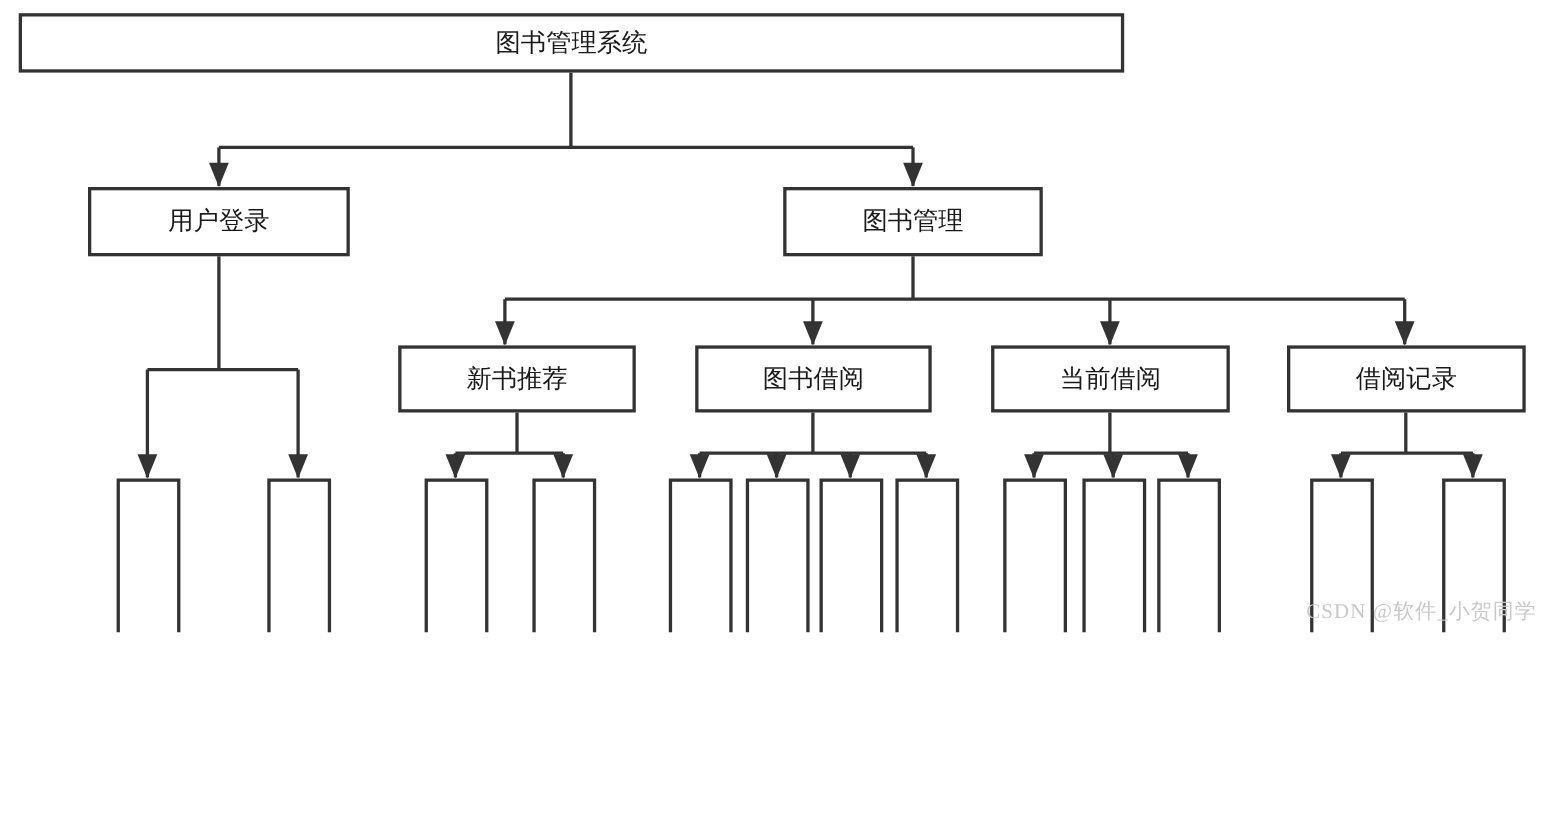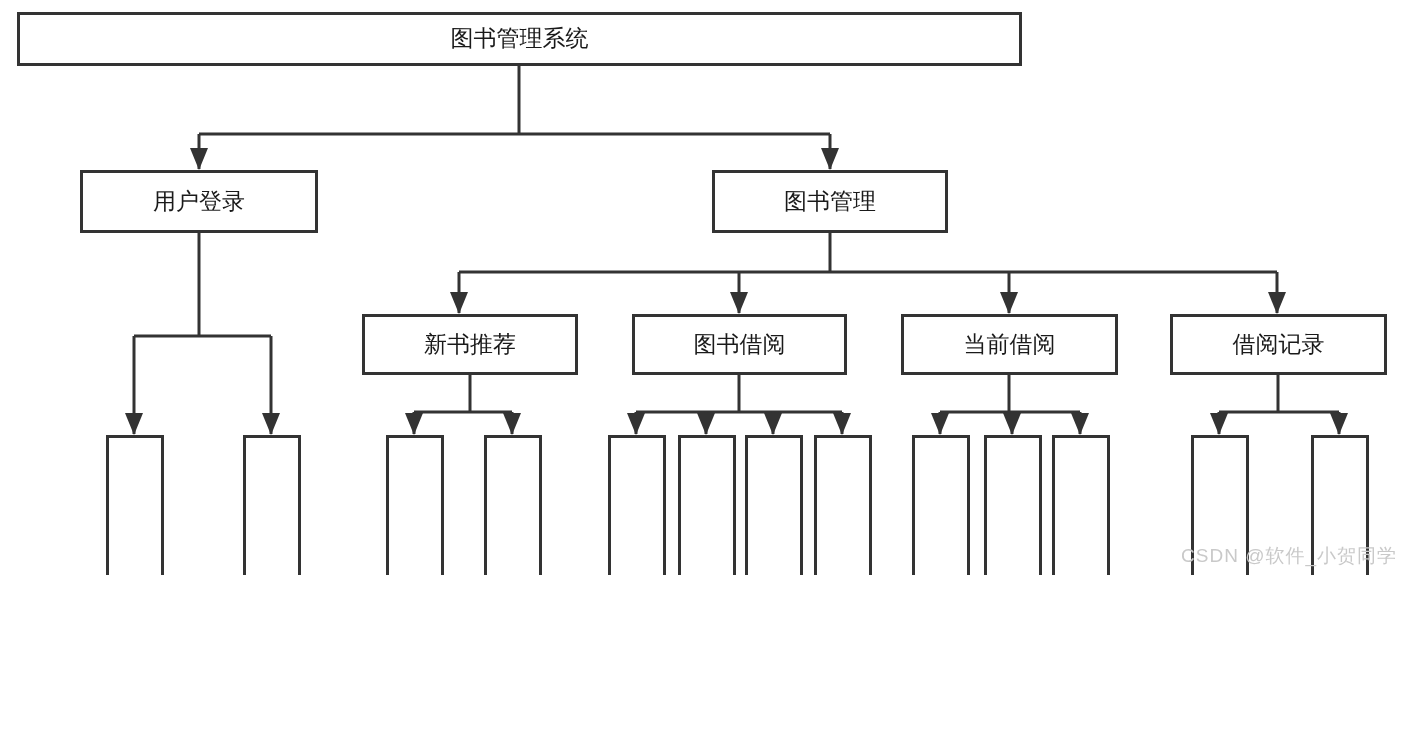--- a/index.html
+++ b/index.html
@@ -57,21 +57,21 @@
     white-space: nowrap;
     text-align: center;
     pointer-events: none;
   }
   .watermark {
     position: absolute;
     right: 8px;
     bottom: 6px;
     color: #c9c9c9;
     font-size: 19px;
-    font-family: Liberation Sans, sans-serif;
+    font-family: Liberation Serif, serif;
     letter-spacing: 1px;
     white-space: nowrap;
   }
 </style>
 </head>
 <body>
 
 <div id="stage">
 
   <svg id="diagram" viewBox="0 0 1405 747">

